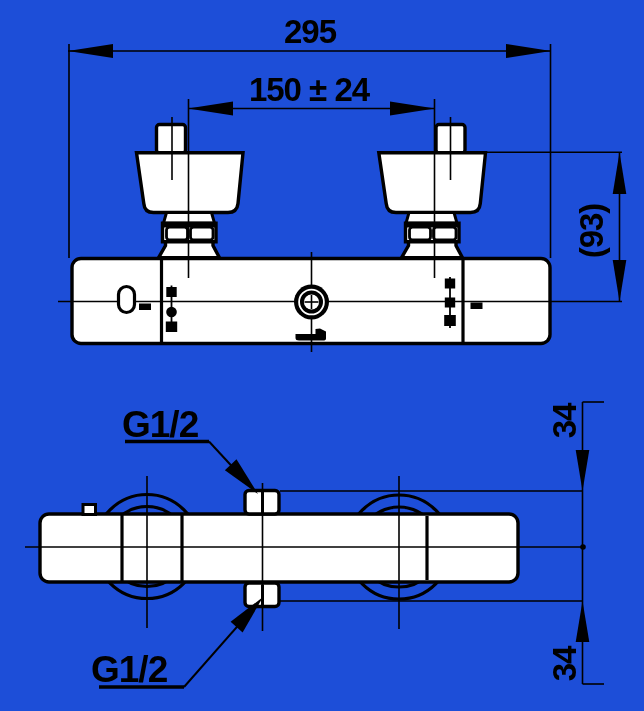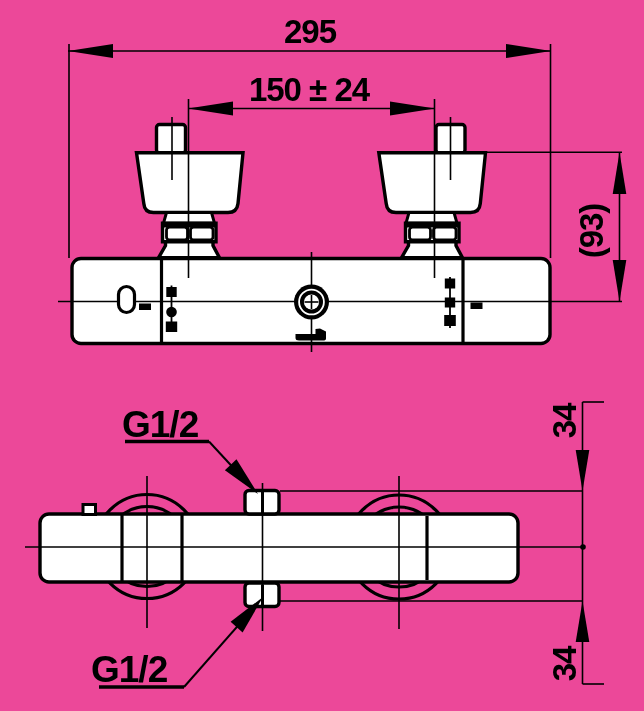--- a/index.html
+++ b/index.html
@@ -1,17 +1,17 @@
 <!DOCTYPE html>
 <html><head>
 <meta charset="utf-8">
 <style>
   html,body{margin:0;padding:0;background:#fff;}
   .canvas{
-    width:644px;height:711px;position:relative;background:#ec4899;overflow:hidden;
+    width:644px;height:711px;position:relative;background:#1d4ed8;overflow:hidden;
     font-family:"Liberation Sans", sans-serif;
   }
   svg text{
     font-family:"Liberation Sans","DejaVu Sans",sans-serif;
     font-weight:bold;
     fill:#000;
     letter-spacing:-1px;
   }
   .dim-text{font-size:33px;}
   .port-text{font-size:37px;}

